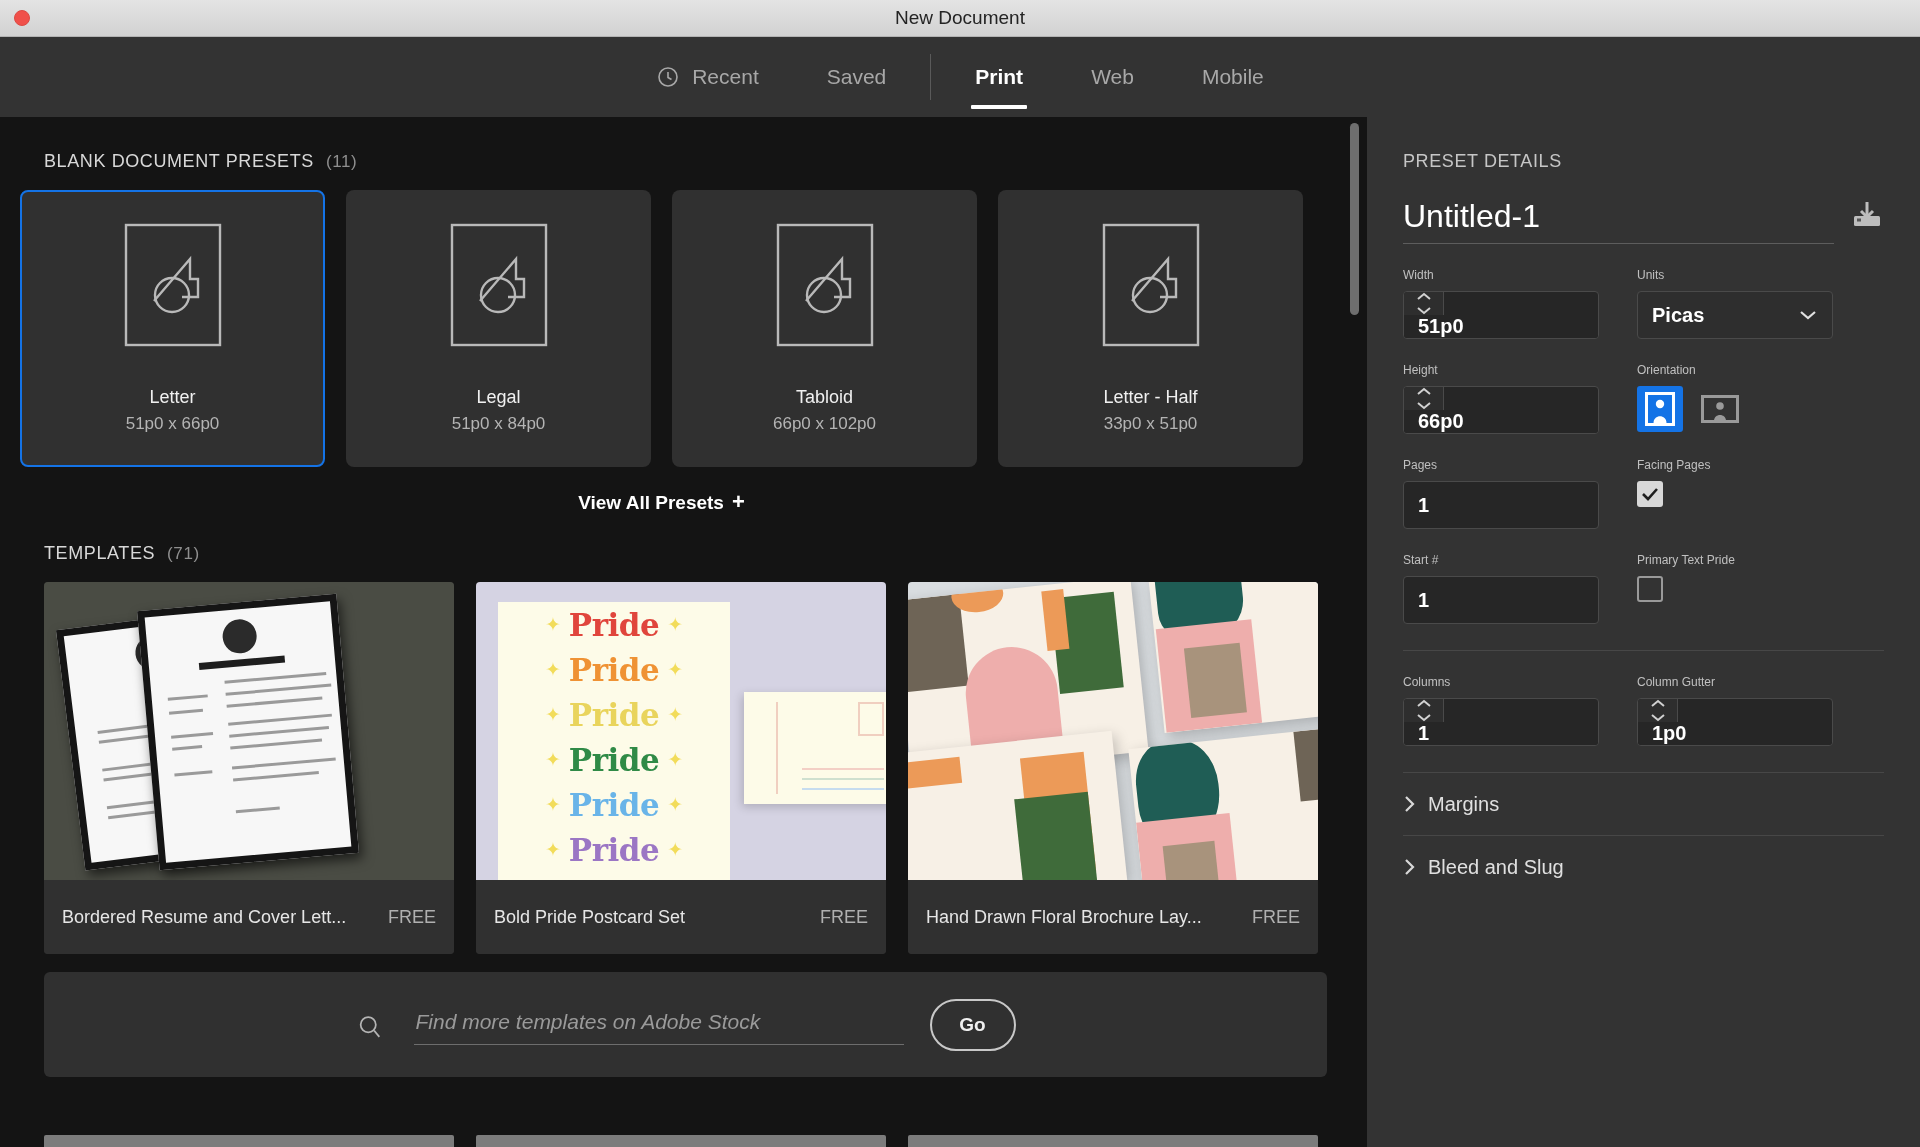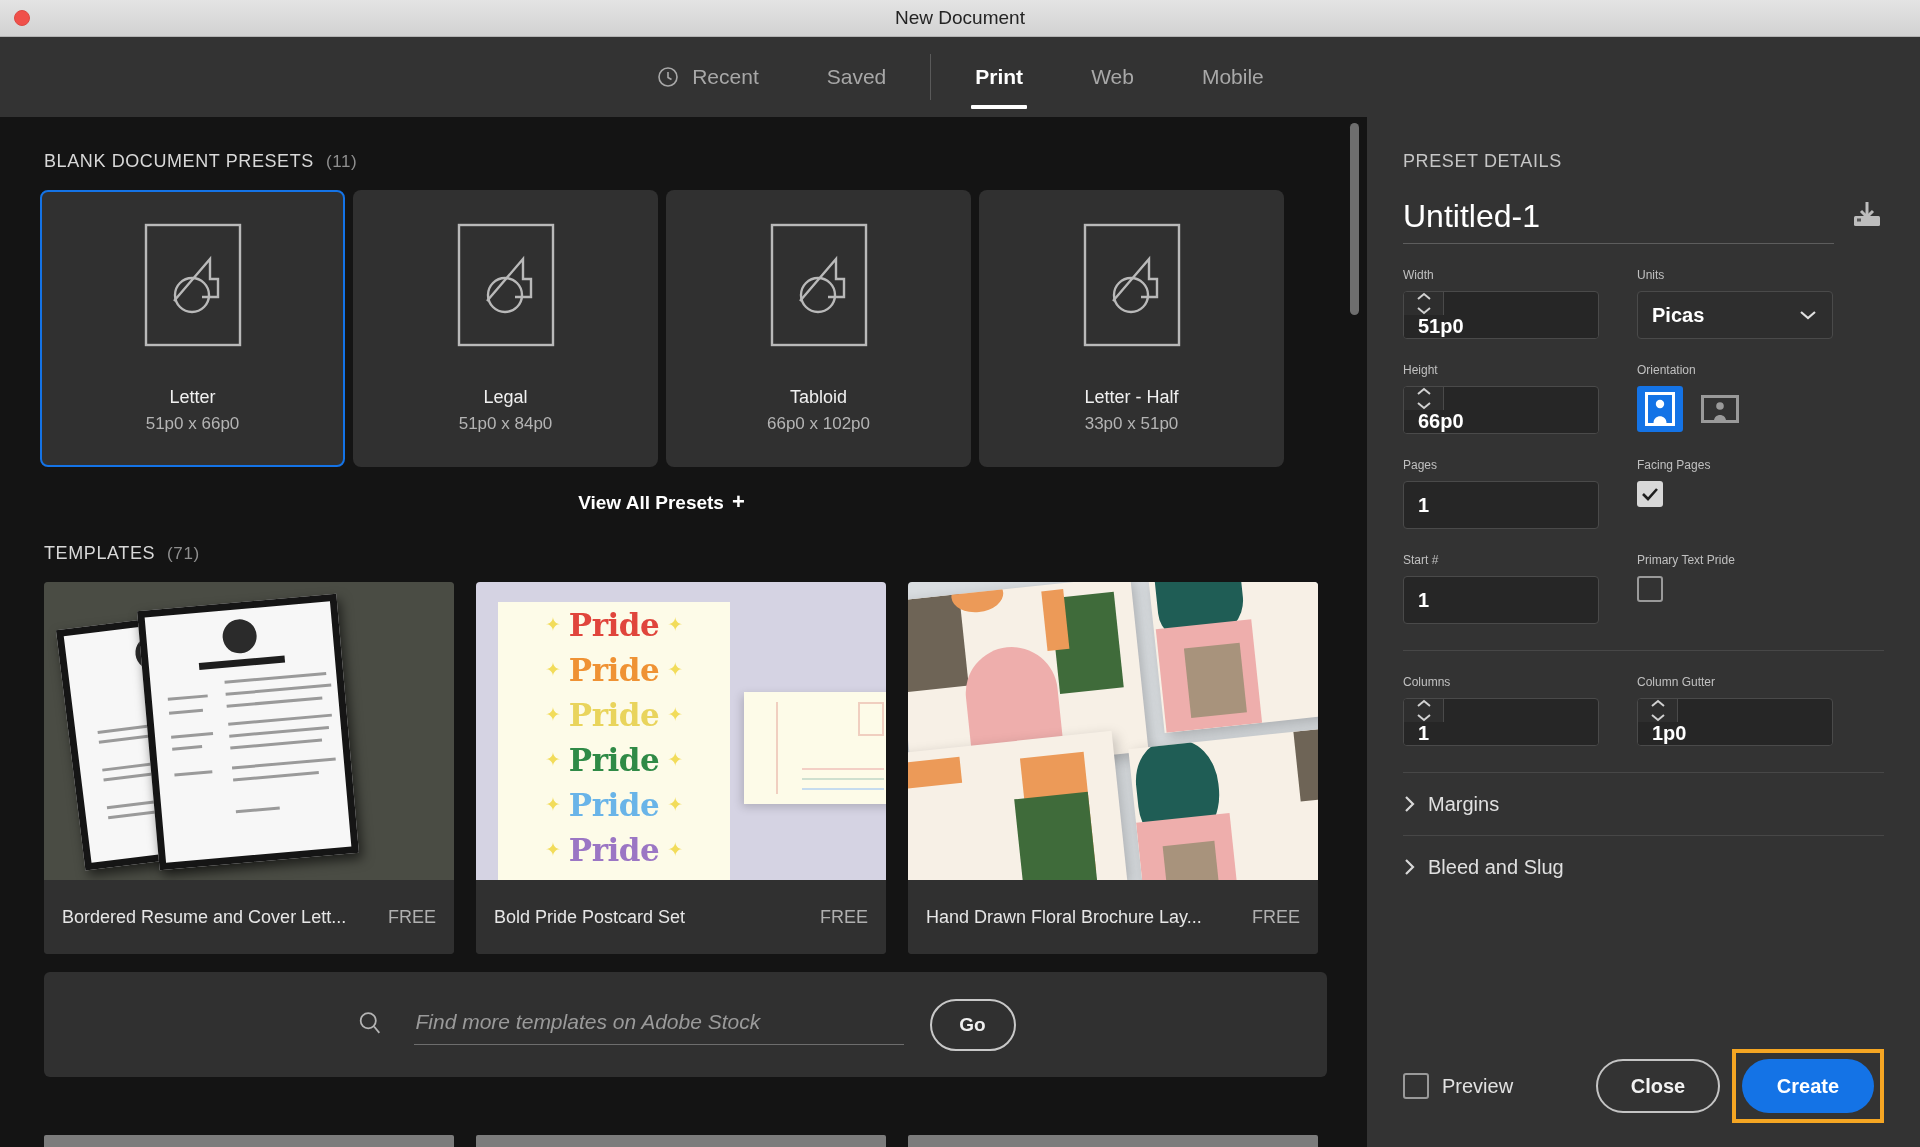--- a/index.html
+++ b/index.html
@@ -63,22 +63,22 @@
   }
   .section-head {
     display: flex; align-items: baseline; gap: 12px;
     padding: 34px 0 0 44px;
     letter-spacing: 0.6px;
   }
   .section-head .title { font-size: 18px; color: #d8d8d8; }
   .section-head .count { font-size: 17px; color: #8f8f8f; }
 
   .preset-row {
-    display: flex; gap: 8px;
-    padding: 18px 0 0 40px;
+    display: flex; gap: 21px;
+    padding: 18px 0 0 20px;
   }
   .preset-card {
     width: 305px; height: 277px;
     background: #303030; border-radius: 8px;
     border: 2px solid transparent;
     display: flex; flex-direction: column;
     align-items: center; justify-content: center;
     cursor: pointer;
   }
   .preset-card.selected { border-color: #1473e6; }
@@ -173,21 +173,21 @@
   .blob { position: absolute; }
 
   
   .search-wrap { padding: 18px 0 0 44px; }
   .search-box {
     width: 1283px; height: 105px;
     background: #303030; border-radius: 6px;
     display: flex; align-items: center; justify-content: center;
     gap: 26px;
   }
-  .search-field { display: flex; align-items: center; gap: 30px; }
+  .search-field { display: flex; align-items: flex-end; gap: 30px; }
   .search-input {
     width: 490px; background: transparent; border: none;
     border-bottom: 1px solid #6d6d6d;
     color: #cfcfcf; font-size: 21px; font-style: italic;
     padding: 6px 2px 10px 2px; outline: none;
     font-family: "Liberation Sans", sans-serif;
   }
   .search-input::placeholder { color: #9a9a9a; font-style: italic; }
   .go-btn {
     width: 86px; height: 52px; border-radius: 26px;
@@ -714,27 +714,15 @@
 
     <div class="divider" style="margin:0"></div>
 
     <div class="collapse-row">
       <svg width="13" height="20" viewBox="0 0 13 20">
           <path d="M3 3 L10 10 L3 17" stroke="#d8d8d8" stroke-width="2.2" fill="none"></path>
         </svg>
       <span>Bleed and Slug</span>
     </div>
 
-    <div class="footer">
-      <div class="preview-grp">
-        <div class="checkbox off"></div>
-        <span class="preview-lbl">Preview</span>
-      </div>
-      <div class="btn-grp">
-        <button class="btn-close">Close</button>
-        <span class="create-hl">
-          <button class="btn-create">Create</button>
-        </span>
-      </div>
-    </div>
 
   </div>
 </div>
 
 </body></html>

